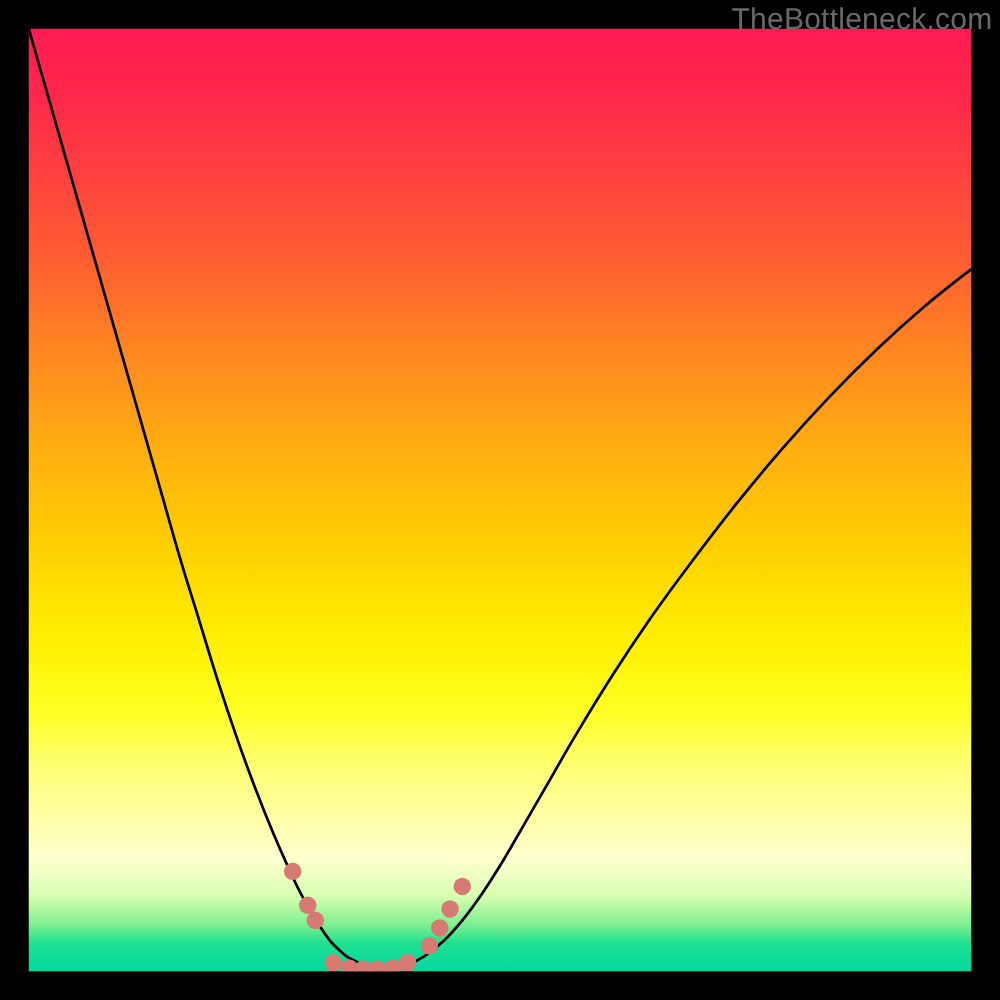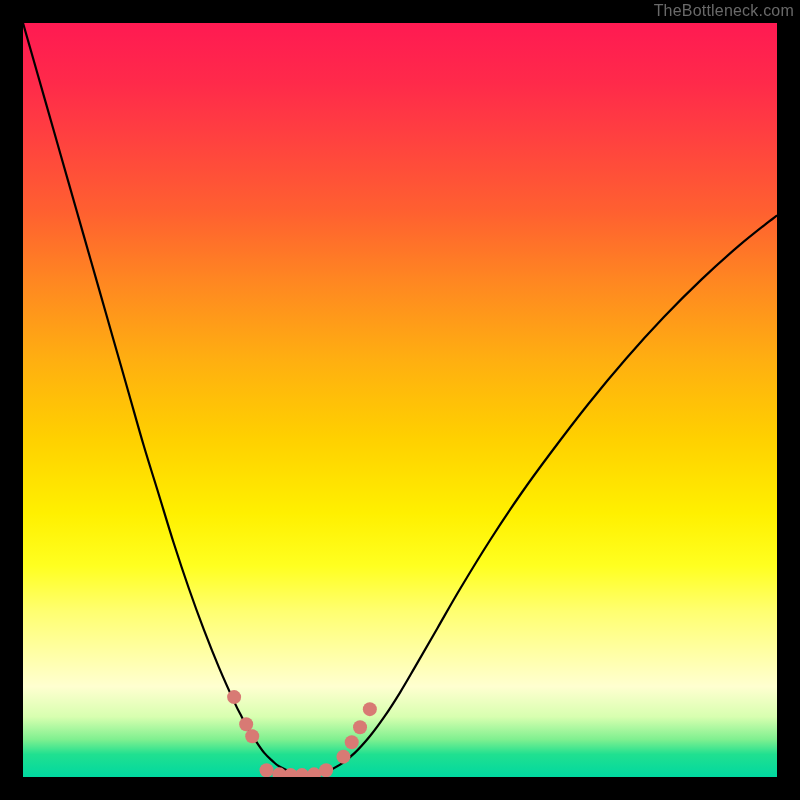--- a/index.html
+++ b/index.html
@@ -42,21 +42,21 @@
     top: 0;
     width: 754px;
     height: 754px;
     pointer-events: none;
   }
   .watermark {
     position: absolute;
     top: 2px;
     right: 6px;
     color: #696969;
-    font-size: 16px;
+    font-size: 24px;
     letter-spacing: 0.2px;
     font-weight: 400;
   }
 </style>
 </head>
 <body>
 
 <div class="frame">
   <svg class="curve-layer" viewBox="0 0 754 754" preserveAspectRatio="none">
     <g>

